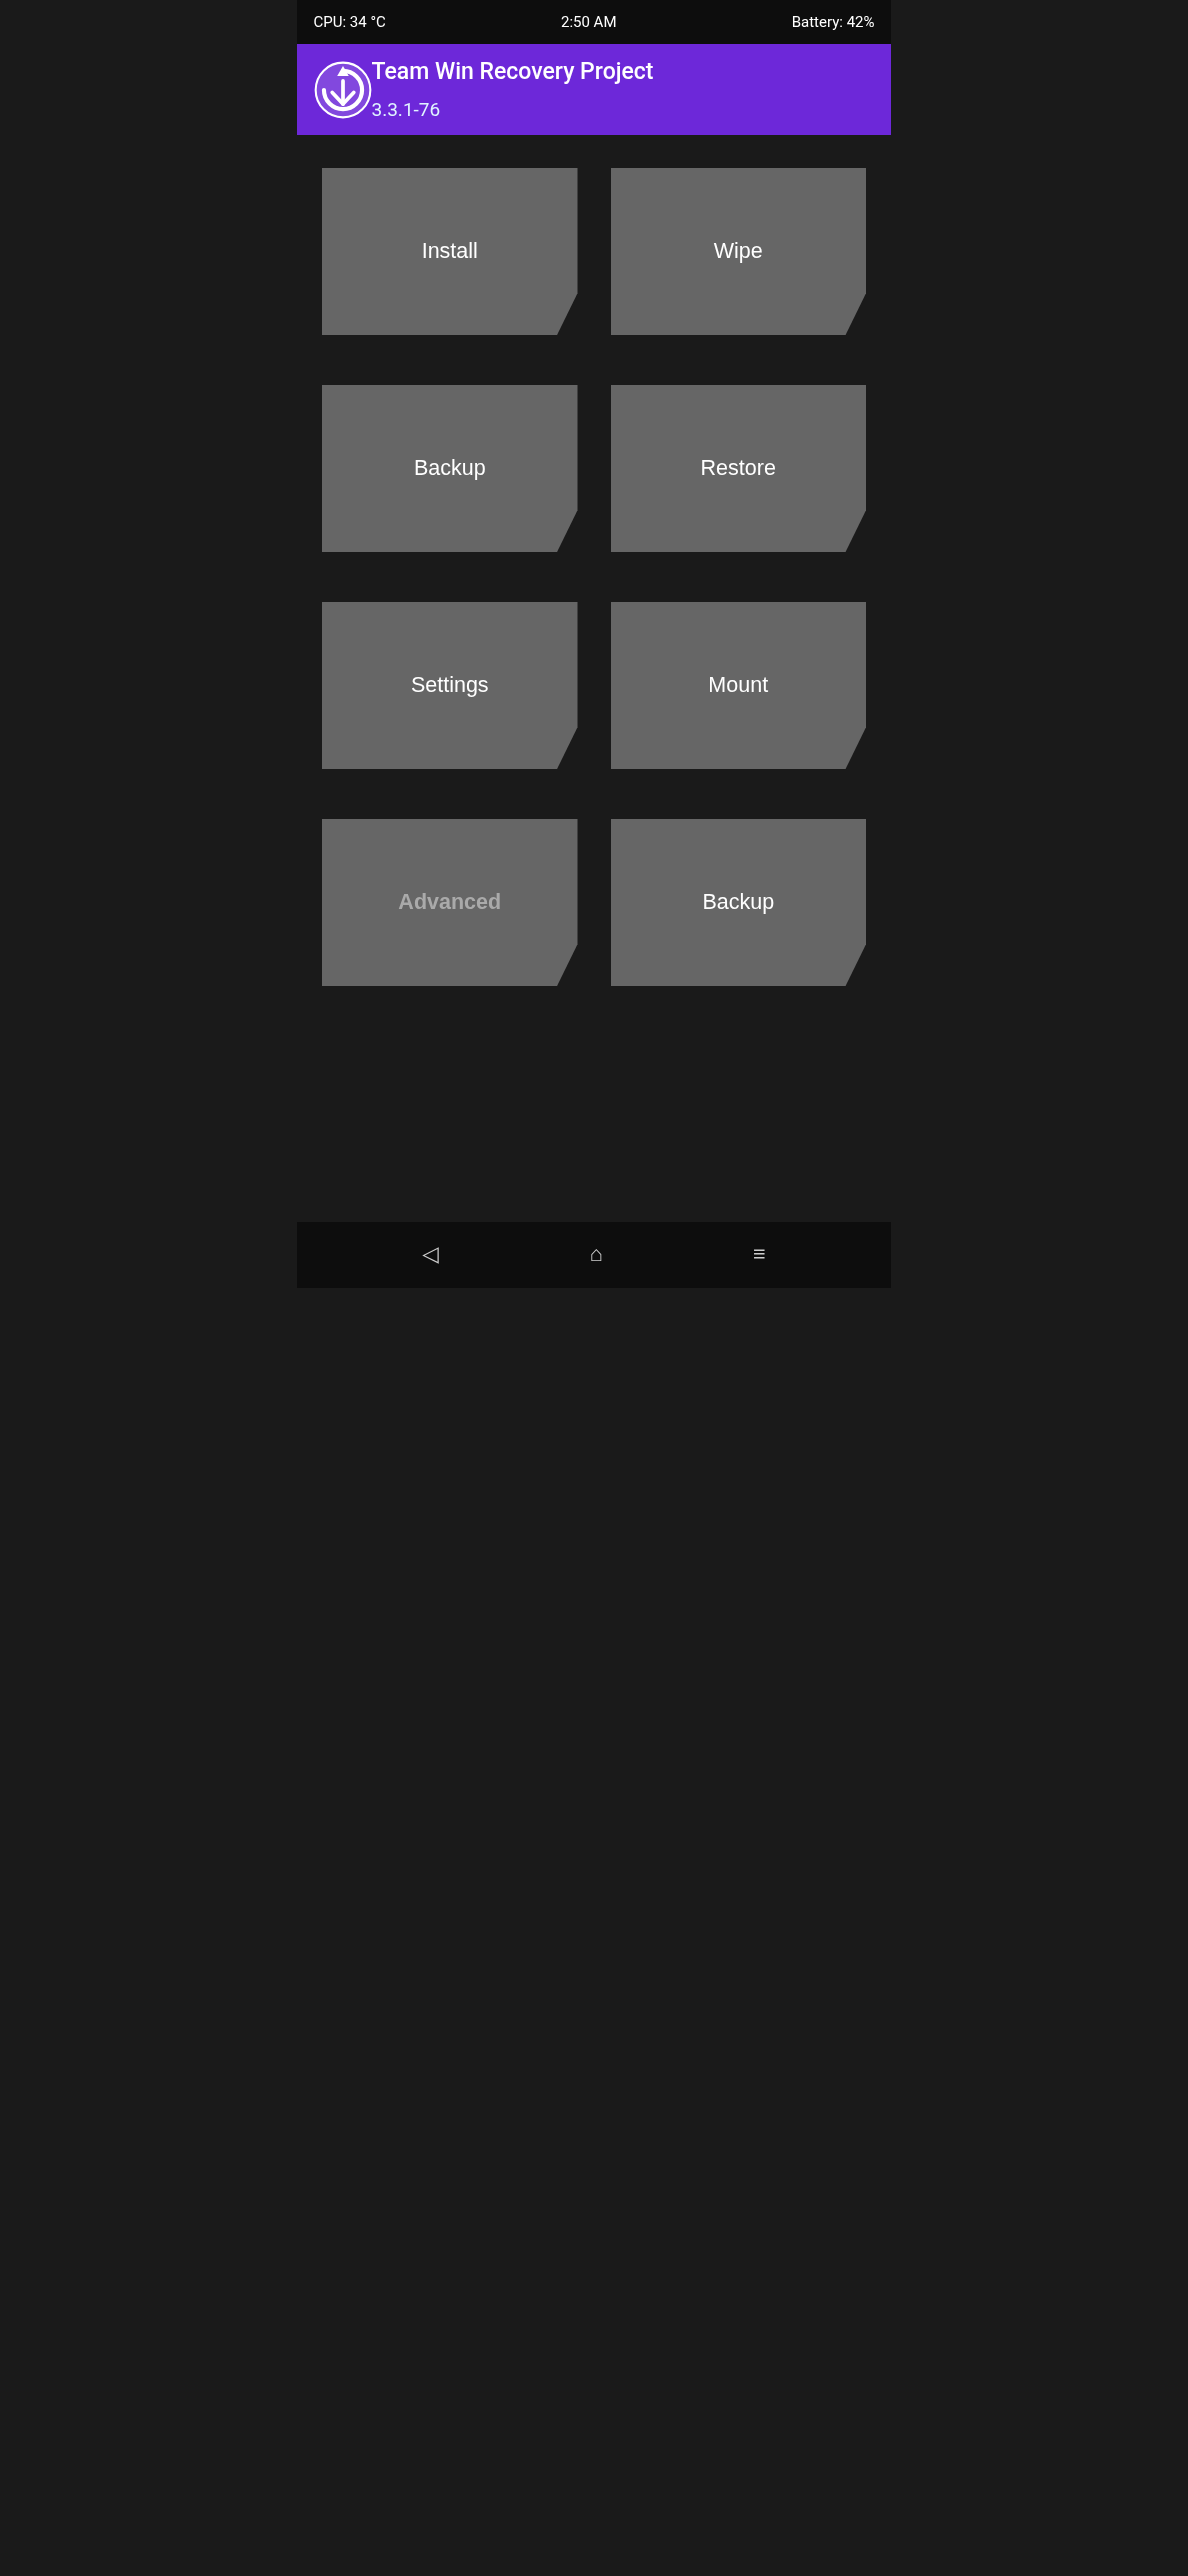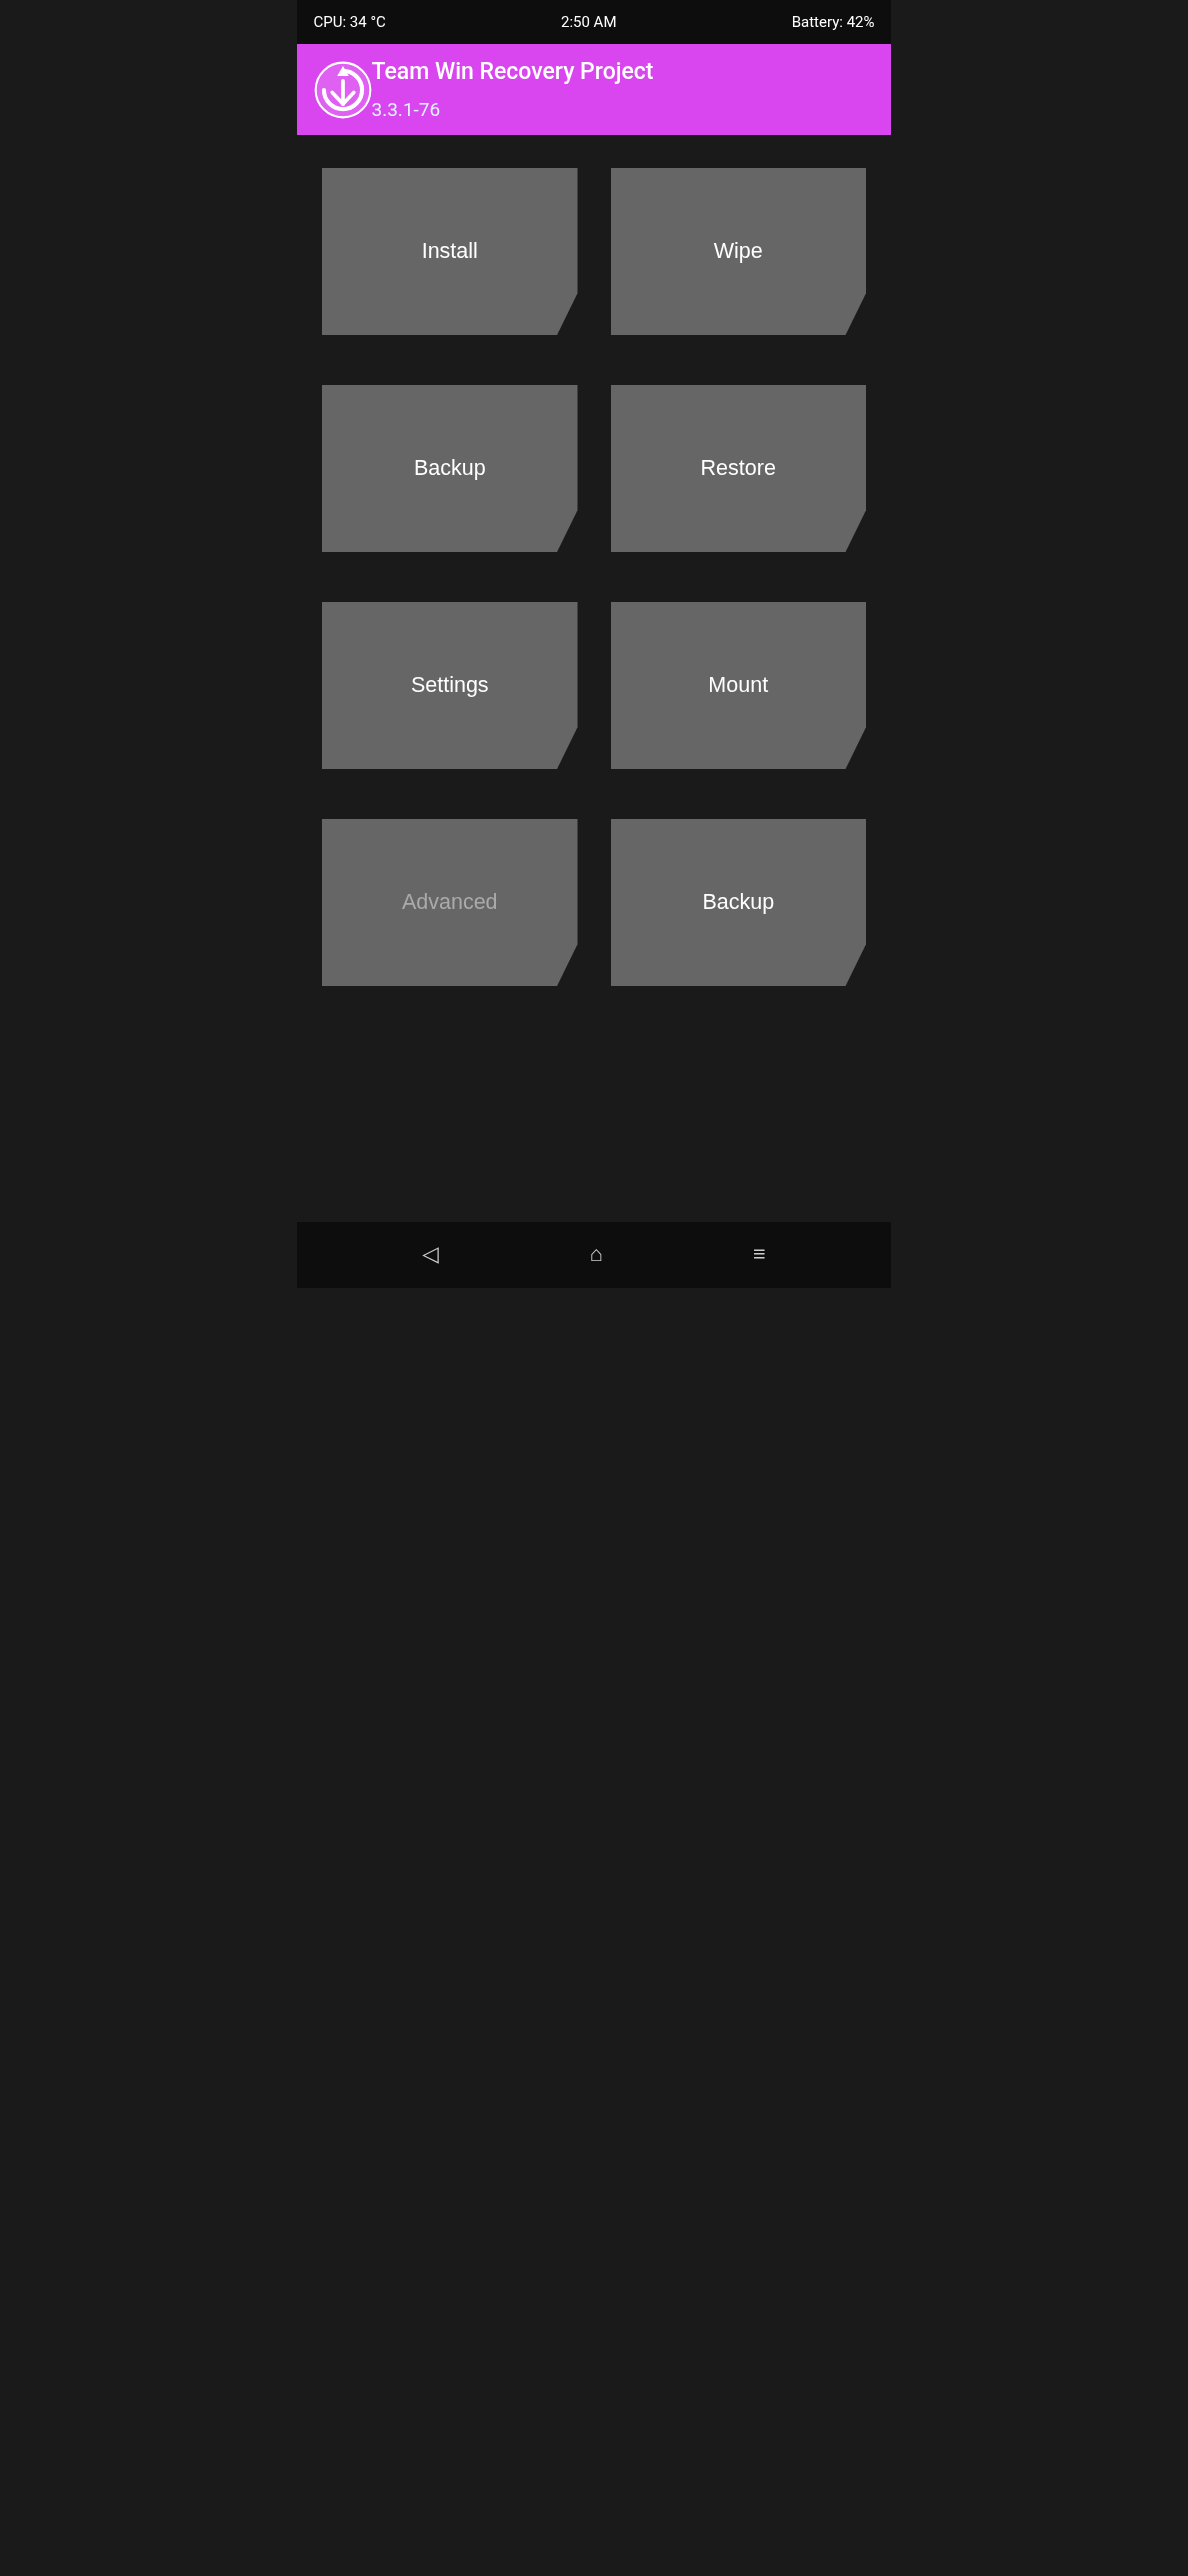--- a/index.html
+++ b/index.html
@@ -31,21 +31,21 @@
     }
 
     .status-bar span {
       color: #ffffff;
       font-size: 15px;
       font-weight: 400;
     }
 
     
     .header {
-      background-color: #d946ef;
+      background-color: #6d28d9;
       display: flex;
       align-items: center;
       padding: 15px 16.5px;
       height: 91px;
     }
 
     .header-text {
       display: flex;
       flex-direction: column;
     }
@@ -92,20 +92,21 @@
       align-items: center;
       justify-content: center;
       height: 167px;
       position: relative;
       clip-path: polygon(0 0, 100% 0, 100% 75%, 92% 100%, 0 100%);
       transition: background-color 0.15s;
     }
 
     .twrp-btn.dimmed {
       color: #aaaaaa;
+      font-weight: bold;
     }
 
     
     .bottom-nav {
       background-color: #0d0d0d;
       display: flex;
       justify-content: space-around;
       align-items: center;
       height: 66px;
       padding: 0 50px;

